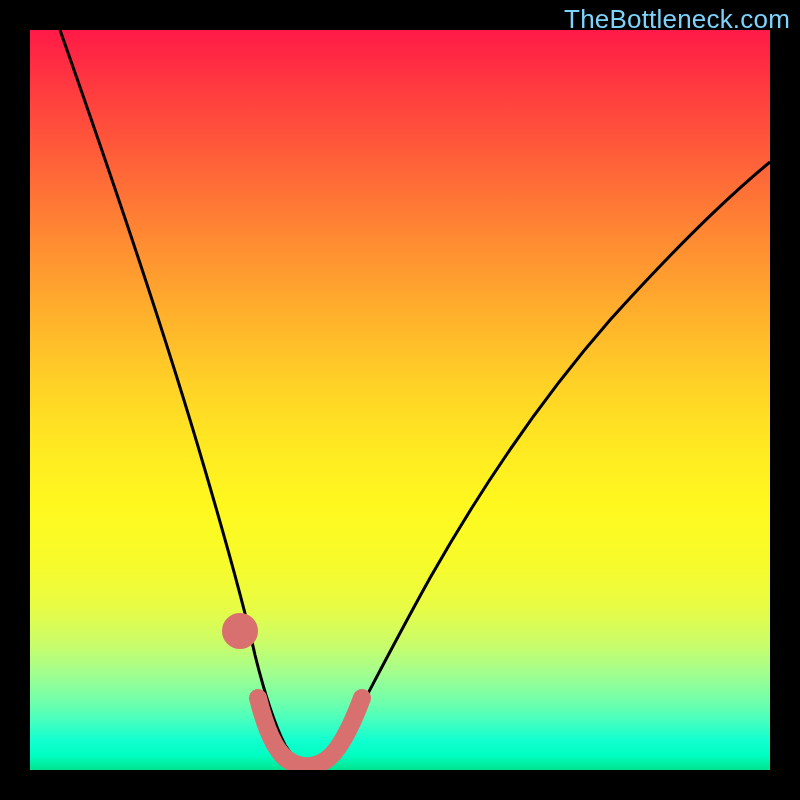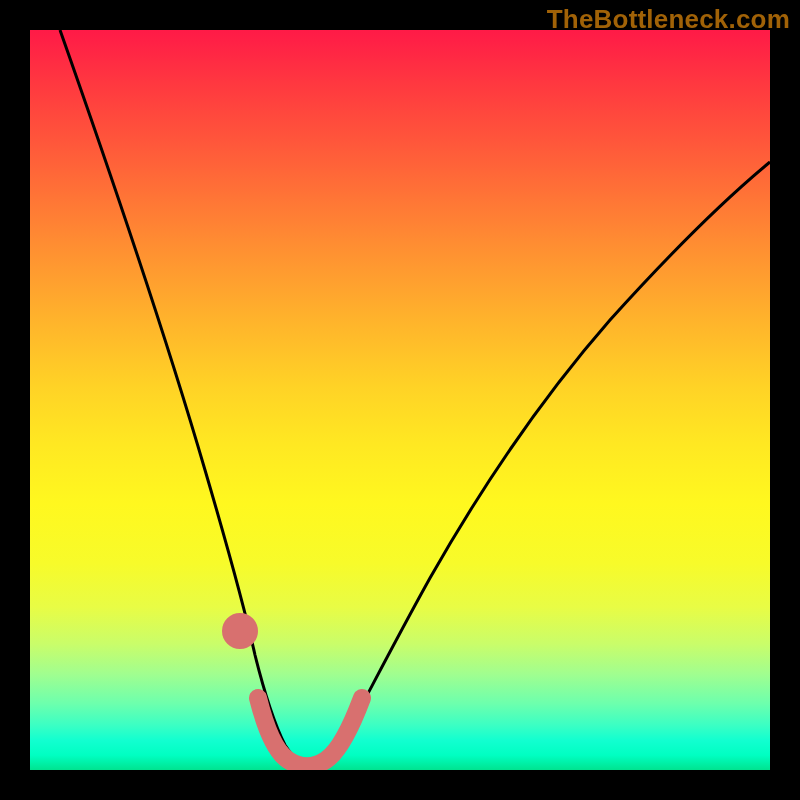--- a/index.html
+++ b/index.html
@@ -44,23 +44,23 @@
       #3affc4 94%,
       #12ffd0 96%,
       #00ffc2 98%,
       #00e38f 100%
     );
   }
   .watermark {
     position: absolute;
     top: 4px;
     right: 10px;
-    color: #a16207;
+    color: #7dd3fc;
     font-size: 26px;
-    font-weight: 700;
+    font-weight: 400;
     letter-spacing: 0.2px;
     user-select: none;
   }
   svg.curve {
     position: absolute;
     top: 0;
     left: 0;
     width: 740px;
     height: 740px;
   }

